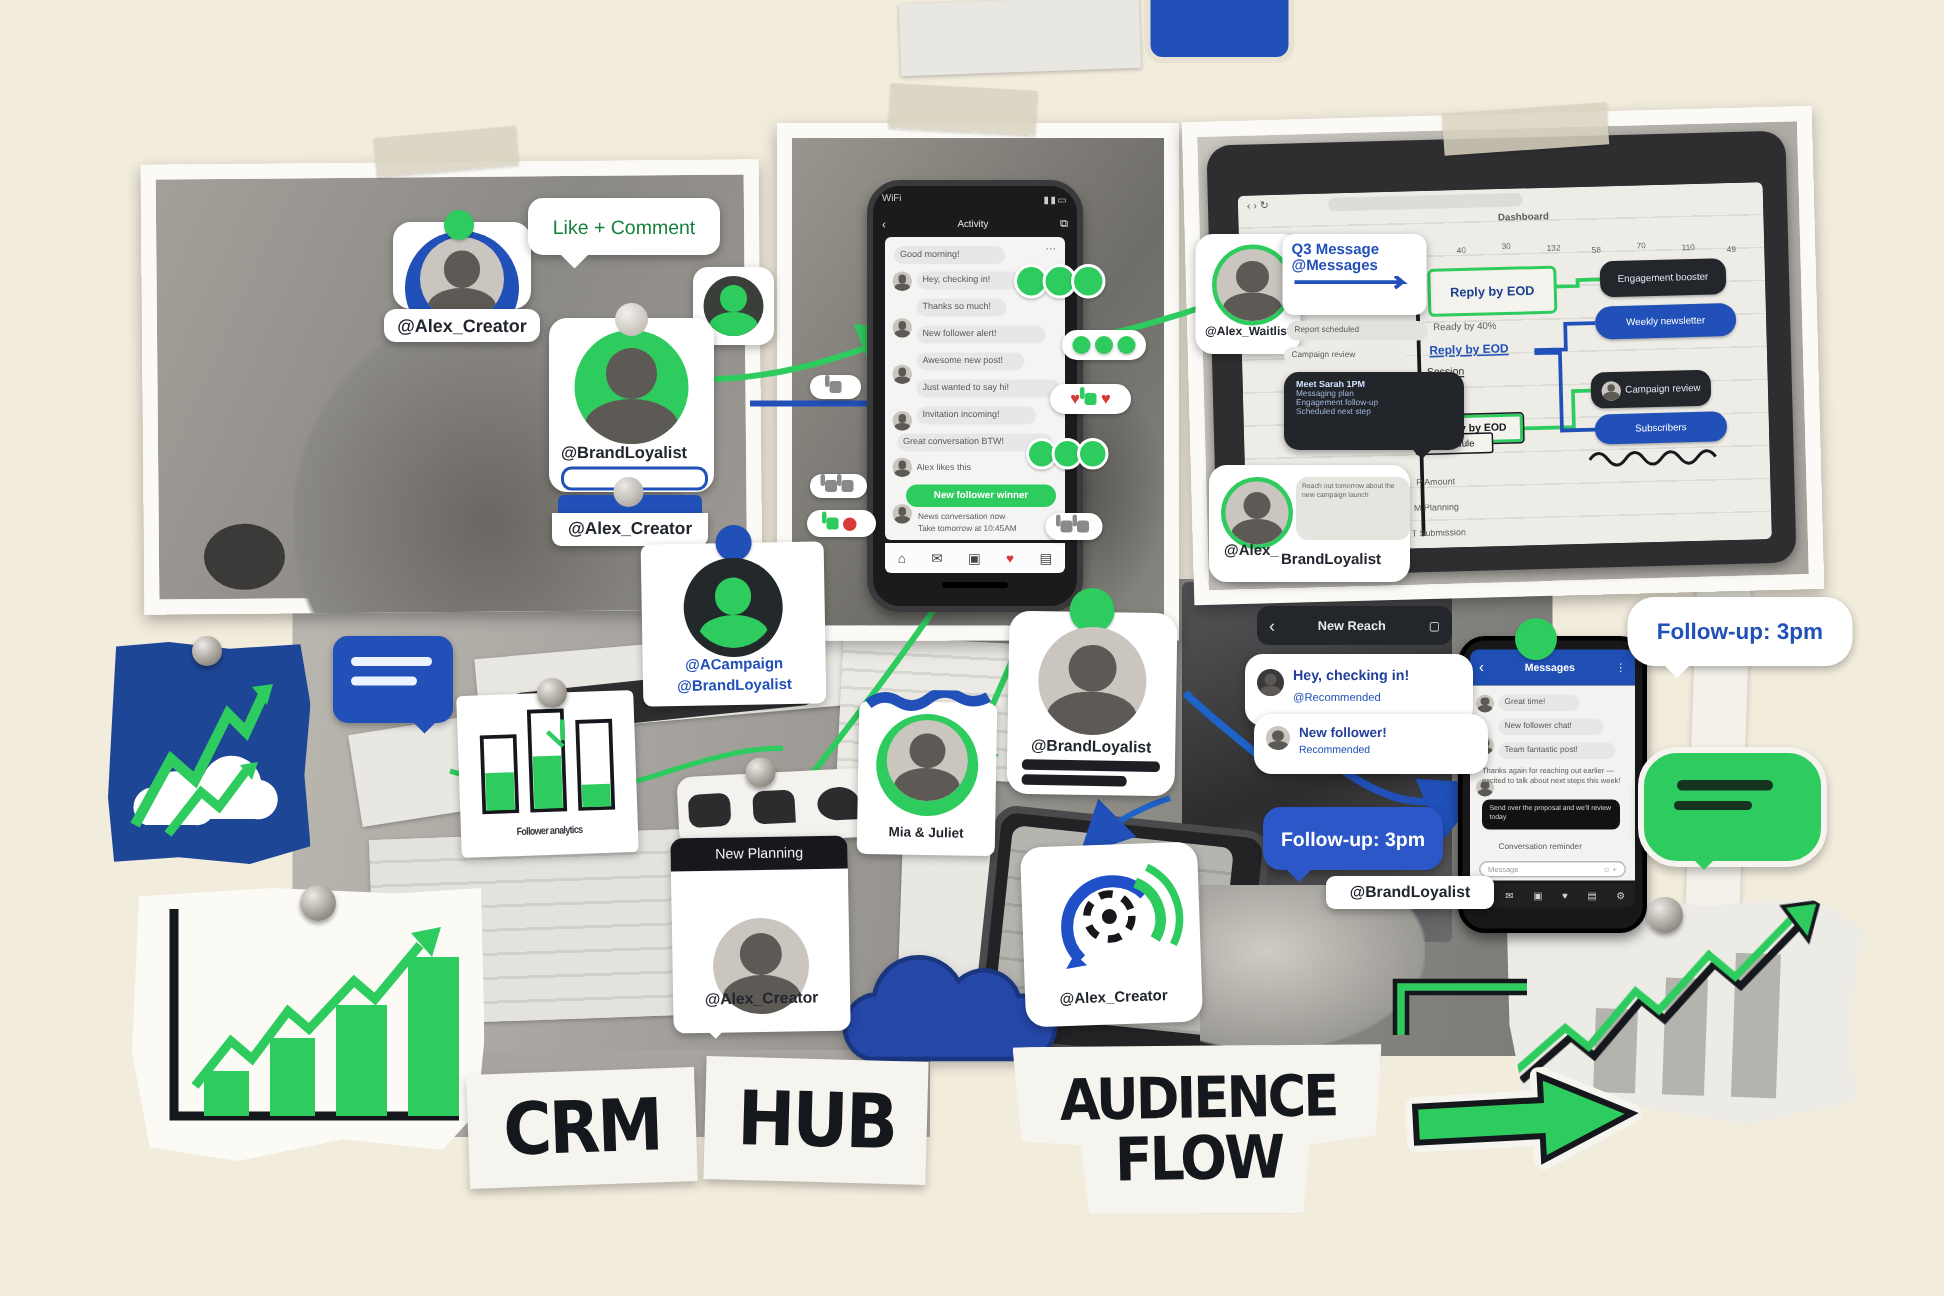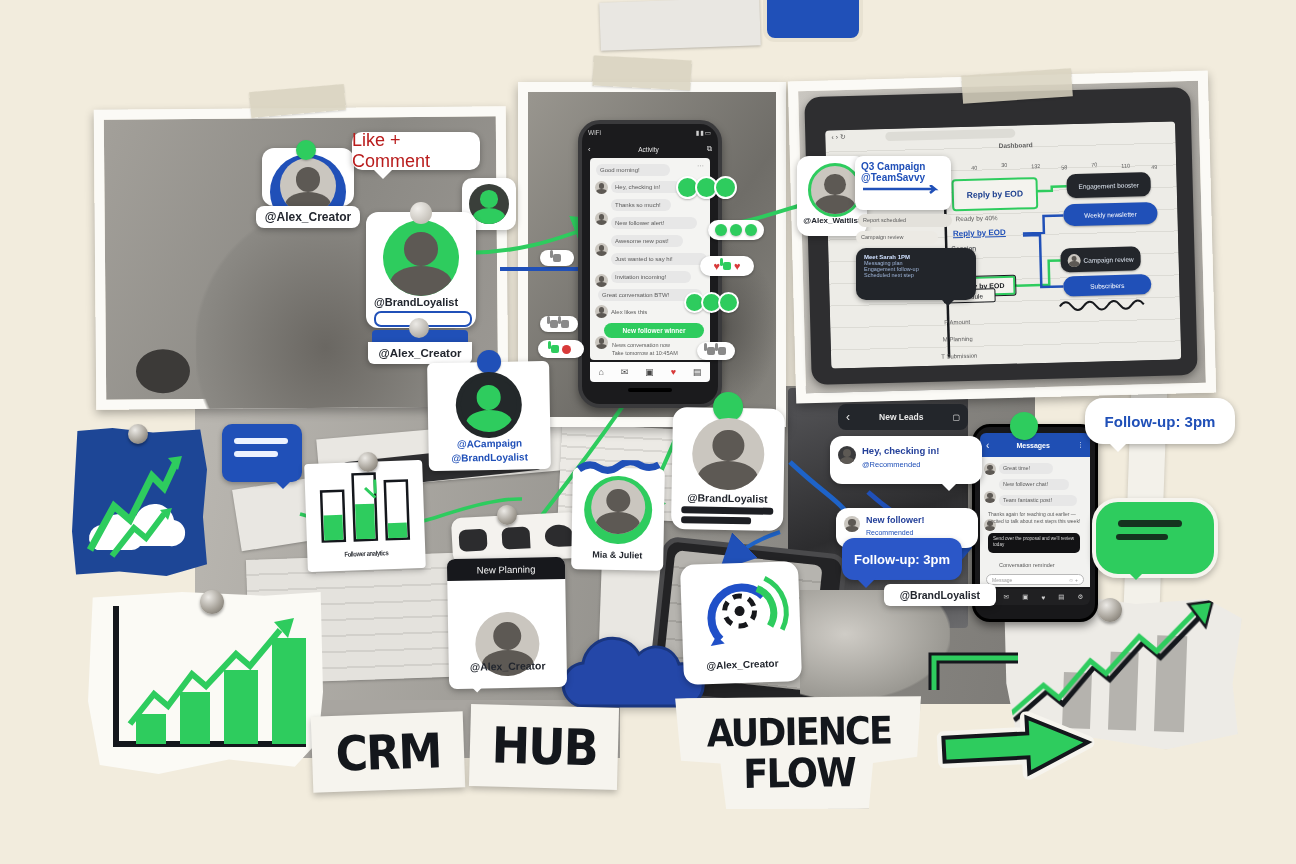--- a/index.html
+++ b/index.html
@@ -79,21 +79,21 @@
   <div class="abs card" style="left:262px;top:148px;width:92px;height:58px;border-radius:12px;overflow:hidden;z-index:8;">
     <div class="abs" style="left:8px;top:6px;width:76px;height:76px;border-radius:50%;background:#2050b8;"></div>
     <div class="ava abs" style="left:18px;top:10px;width:56px;height:56px;"></div>
   </div>
   <div class="abs dot" style="left:296px;top:140px;width:20px;height:20px;z-index:9;"></div>
   <div class="abs card" style="left:256px;top:206px;width:104px;height:22px;border-radius:8px;z-index:9;display:flex;align-items:center;justify-content:center;">
     <span class="lbl" style="font-size:12px;">@Alex_Creator</span>
   </div>
 
   <div class="abs card" style="left:352px;top:132px;width:128px;height:38px;border-radius:10px;z-index:9;display:flex;align-items:center;justify-content:center;">
-    <span class="lbl" style="font-size:18px;font-weight:normal;color:#b91c1c;">Like + Comment</span>
+    <span class="lbl" style="font-size:13px;font-weight:normal;color:#15803d;">Like + Comment</span>
   </div>
   <div class="abs" style="left:372px;top:168px;width:0;height:0;border:11px solid transparent;border-top-color:#fff;z-index:9;"></div>
 
   <div class="abs card" style="left:462px;top:178px;width:54px;height:52px;border-radius:10px;z-index:9;display:flex;align-items:center;justify-content:center;">
     <div class="ava darkbg" style="width:40px;height:40px;"></div>
   </div>
 
   <div class="abs card" style="left:366px;top:212px;width:110px;height:116px;border-radius:12px;z-index:9;">
     <div class="ava greenbg abs" style="left:17px;top:8px;width:76px;height:76px;"></div>
     <div class="abs" style="left:44px;top:-10px;width:22px;height:22px;border-radius:50%;background:radial-gradient(circle at 35% 30%,#f2f0ec,#b4afa6);"></div>
@@ -252,48 +252,54 @@
   </div>
   <div class="abs tape" style="left:962px;top:72px;width:110px;height:28px;transform:rotate(-4deg);z-index:7;"></div>
   <div class="abs" style="left:763px;top:-14px;width:92px;height:48px;background:#2050b8;border:4px solid #e8e2d2;border-radius:12px;z-index:5;"></div>
   <div class="abs sk" style="left:600px;top:0;width:160px;height:48px;transform:rotate(-2deg);z-index:3;"></div>
 
   <div class="abs card" style="left:797px;top:156px;width:70px;height:80px;border-radius:12px;z-index:10;">
     <div class="ava" style="position:absolute;left:11px;top:7px;width:48px;height:48px;border:3px solid #2ecc5e;"></div>
     <div class="abs lbl" style="left:0;top:60px;width:70px;text-align:center;font-size:8px;">@Alex_Waitlist</div>
   </div>
   <div class="abs card" style="left:855px;top:156px;width:96px;height:54px;border-radius:8px;z-index:10;padding:5px 6px;box-sizing:border-box;">
-    <div class="lbl blue" style="font-size:10px;">Q3 Campaign</div>
-    <div class="lbl blue" style="font-size:10px;">@TeamSavvy</div>
+    <div class="lbl blue" style="font-size:10px;">Q3 Message</div>
+    <div class="lbl blue" style="font-size:10px;">@Messages</div>
     <svg width="84" height="12">
         <path d="M2,4 H74 l-5,-4 M74,4 l-5,4" stroke="#2050b8" stroke-width="2.5" fill="none"></path>
       </svg>
   </div>
   <div class="abs pill" style="left:858px;top:214px;width:84px;height:13px;background:#e3e1db;font-size:5.5px;line-height:13px;padding:0 5px;z-index:10;"><span>Report scheduled</span></div>
   <div class="abs pill" style="left:856px;top:231px;width:72px;height:13px;background:#eceae4;font-size:5.5px;line-height:13px;padding:0 5px;z-index:10;"><span>Campaign review</span></div>
   <div class="abs" style="left:856px;top:248px;width:120px;height:52px;background:#22252a;border-radius:10px;z-index:10;padding:6px 8px;box-sizing:border-box;box-shadow:0 2px 5px rgba(0,0,0,.35);">
     <div class="tinytxt" style="color:#cfe0ff;font-size:6px;font-weight:bold;">Meet Sarah 1PM</div>
     <div class="tinytxt" style="color:#9fb6da;font-size:5.5px;">Messaging plan</div>
     <div class="tinytxt" style="color:#9fb6da;font-size:5.5px;">Engagement follow-up</div>
     <div class="tinytxt" style="color:#9fb6da;font-size:5.5px;">Scheduled next step</div>
   </div>
   <div class="abs" style="left:940px;top:298px;width:0;height:0;border:8px solid transparent;border-top-color:#22252a;z-index:10;"></div>
+  <div class="abs card" style="left:806px;top:310px;width:134px;height:78px;border-radius:12px;z-index:10;">
+    <div class="ava" style="position:absolute;left:8px;top:8px;width:42px;height:42px;border:3px solid #2ecc5e;"></div>
+    <div class="abs pill" style="left:58px;top:8px;width:68px;height:36px;background:#e6e4de;font-size:4.6px;line-height:6px;white-space:normal;padding:3px 4px;color:#666;"><span>Reach out tomorrow about the new campaign launch</span></div>
+    <div class="abs lbl" style="left:10px;top:52px;font-size:10px;">@Alex_</div>
+    <div class="abs lbl" style="left:48px;top:58px;font-size:10px;">BrandLoyalist</div>
+  </div>
 
   <div class="abs" style="left:838px;top:404px;width:130px;height:26px;background:#23262b;border-radius:8px;z-index:10;display:flex;align-items:center;justify-content:space-between;padding:0 8px;box-sizing:border-box;color:#e8e8e8;">
     <span style="font-size:12px;">‹</span>
-    <span style="font-size:8.5px;font-weight:bold;">New Leads</span>
+    <span style="font-size:8.5px;font-weight:bold;">New Reach</span>
     <span style="font-size:8px;">▢</span>
   </div>
   <div class="abs card" style="left:830px;top:436px;width:152px;height:48px;border-radius:12px;z-index:10;">
     <div class="ava" style="position:absolute;left:8px;top:10px;width:18px;height:18px;background:#3a3a3c;"></div>
     <div class="abs" style="left:32px;top:9px;font-size:9.5px;font-weight:bold;color:#24409a;">Hey, checking in!</div>
     <div class="abs blue" style="left:32px;top:24px;font-size:7.5px;">@Recommended</div>
     <div class="abs" style="left:110px;top:46px;width:0;height:0;border:9px solid transparent;border-top-color:#fff;"></div>
   </div>
-  <div class="abs card" style="left:836px;top:508px;width:142px;height:40px;border-radius:12px;z-index:10;">
+  <div class="abs card" style="left:836px;top:476px;width:156px;height:40px;border-radius:12px;z-index:10;">
     <div class="ava" style="position:absolute;left:8px;top:8px;width:16px;height:16px;"></div>
     <div class="abs" style="left:30px;top:7px;font-size:9px;font-weight:bold;color:#24409a;">New follower!</div>
     <div class="abs blue" style="left:30px;top:21px;font-size:7px;">Recommended</div>
   </div>
   <div class="abs" style="left:842px;top:538px;width:120px;height:42px;background:#2b57c8;border-radius:12px;z-index:11;display:flex;align-items:center;justify-content:center;box-shadow:0 3px 6px rgba(0,0,0,.3);">
     <span style="color:#fff;font-weight:bold;font-size:13px;">Follow-up: 3pm</span>
   </div>
   <div class="abs" style="left:856px;top:578px;width:0;height:0;border:10px solid transparent;border-top-color:#2b57c8;z-index:11;"></div>
   <div class="abs card" style="left:884px;top:584px;width:112px;height:22px;border-radius:6px;z-index:11;display:flex;align-items:center;justify-content:center;">
     <span class="lbl" style="font-size:10.5px;">@BrandLoyalist</span>

